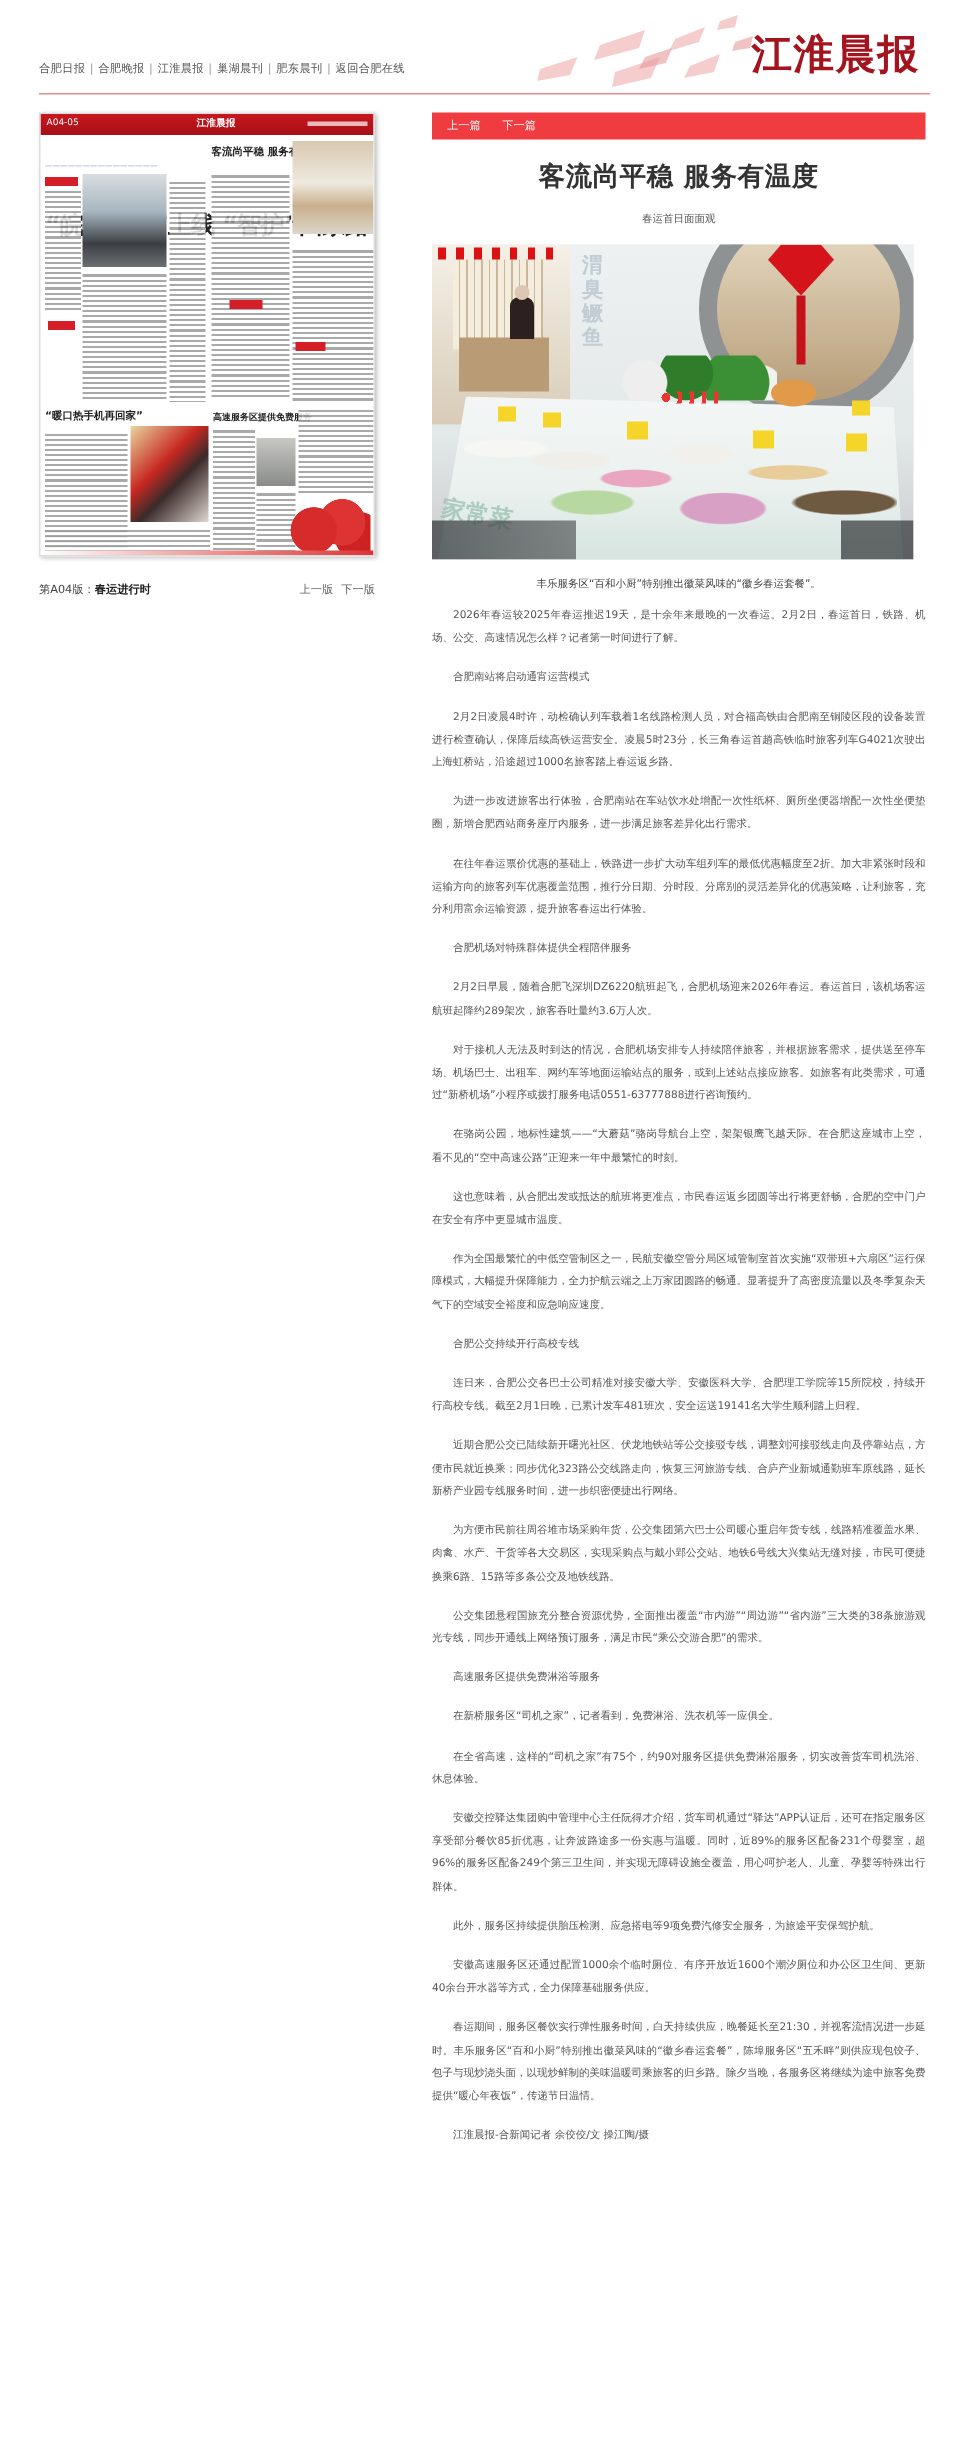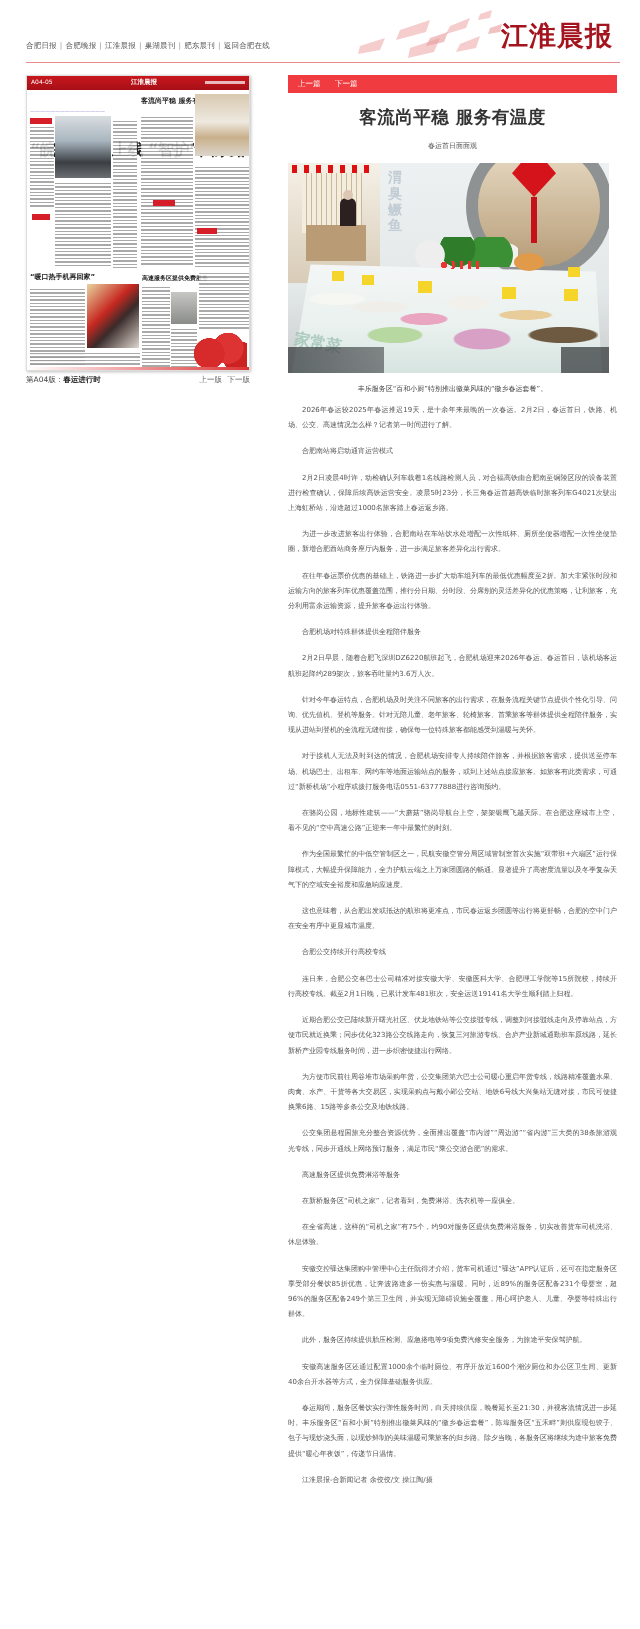--- a/index.html
+++ b/index.html
@@ -25,21 +25,21 @@
   .pt-h1 { position: absolute; left: 3px; top: 18px; font-size: 16px; font-weight: bold; color: #222; white-space: nowrap; letter-spacing: -0.5px; margin-top: 46px; }
   .pt-sub { position: absolute; left: 3px; top: 32px; font-size: 5px; color: #8a8acc; }
   .pt-h2 { position: absolute; left: 114px; top: 20px; font-size: 7px; font-weight: bold; color: #222; white-space: nowrap; }
   .pt-red-tag { position: absolute; height: 6px; background: #d61e28; }
   .pt-photo { position: absolute; }
   .pt-lines { position: absolute; background: repeating-linear-gradient(#fff 0 1px, #9a9a9a 1px 2.4px, #fff 2.4px 3.4px); opacity: 0.85; }
   .pt-h3 { position: absolute; font-size: 6px; font-weight: bold; color: #222; white-space: nowrap; }
   .pt-cloud { position: absolute; right: 2px; bottom: 2px; width: 54px; height: 36px; background: radial-gradient(circle at 30% 60%, #d72a2a 0 35%, transparent 36%), radial-gradient(circle at 65% 45%, #d33 0 38%, transparent 39%), radial-gradient(circle at 85% 70%, #c22 0 30%, transparent 31%); }
   .pt-bottom-bar { position: absolute; left: 0; bottom: 0; width: 100%; height: 3px; background: linear-gradient(90deg, #fff, #d33); }
 
-  .edition-row { position: relative; margin-top: 4px; height: 12px; font-size: 7.5px; }
+  .edition-row { position: relative; margin-top: 17px; height: 12px; font-size: 7.5px; }
   .edition-label { position: absolute; left: 0; top: 0; color: #444; }
   .edition-label b { color: #222; }
   .edition-nav { position: absolute; right: 0; top: 0; color: #666; }
   .edition-nav a { color: #666; text-decoration: none; margin-left: 3px; }
 
   
   .right-col { position: absolute; left: 288px; top: 75px; width: 329px; }
   .toolbar { position: relative; width: 329px; height: 18px; background: #f03c40; color: #fff; font-size: 7.5px; }
   .toolbar .prev-next { position: absolute; left: 10px; top: 4px; }
   .toolbar .prev-next a, .toolbar .tools a { color: #fff; text-decoration: none; }
@@ -203,25 +203,24 @@
   <div class="photo-caption">丰乐服务区“百和小厨”特别推出徽菜风味的“徽乡春运套餐”。</div>
 
   <div class="article-body" id="article-body">
     <p>2026年春运较2025年春运推迟19天，是十余年来最晚的一次春运。2月2日，春运首日，铁路、机场、公交、高速情况怎么样？记者第一时间进行了解。</p>
     <p class="section-head">合肥南站将启动通宵运营模式</p>
     <p>2月2日凌晨4时许，动检确认列车载着1名线路检测人员，对合福高铁由合肥南至铜陵区段的设备装置进行检查确认，保障后续高铁运营安全。凌晨5时23分，长三角春运首趟高铁临时旅客列车G4021次驶出上海虹桥站，沿途超过1000名旅客踏上春运返乡路。</p>
     <p>为进一步改进旅客出行体验，合肥南站在车站饮水处增配一次性纸杯、厕所坐便器增配一次性坐便垫圈，新增合肥西站商务座厅内服务，进一步满足旅客差异化出行需求。</p>
     <p>在往年春运票价优惠的基础上，铁路进一步扩大动车组列车的最低优惠幅度至2折。加大非紧张时段和运输方向的旅客列车优惠覆盖范围，推行分日期、分时段、分席别的灵活差异化的优惠策略，让利旅客，充分利用富余运输资源，提升旅客春运出行体验。</p>
     <p class="section-head">合肥机场对特殊群体提供全程陪伴服务</p>
     <p>2月2日早晨，随着合肥飞深圳DZ6220航班起飞，合肥机场迎来2026年春运。春运首日，该机场客运航班起降约289架次，旅客吞吐量约3.6万人次。</p>
-    <p>针对今年春运特点，合肥机场及时关注不同旅客的出行需求，在服务流程关键节点提供个性化引导、问询、优先值机、登机等服务。针对无陪儿童、老年旅客、轮椅旅客、首乘旅客等群体提供全程陪伴服务，实现从进站到登机的全流程无缝衔接，确保每一位特殊旅客都能感受到温暖与关怀。</p>
     <p>对于接机人无法及时到达的情况，合肥机场安排专人持续陪伴旅客，并根据旅客需求，提供送至停车场、机场巴士、出租车、网约车等地面运输站点的服务，或到上述站点接应旅客。如旅客有此类需求，可通过“新桥机场”小程序或拨打服务电话0551-63777888进行咨询预约。</p>
     <p>在骆岗公园，地标性建筑——“大蘑菇”骆岗导航台上空，架架银鹰飞越天际。在合肥这座城市上空，看不见的“空中高速公路”正迎来一年中最繁忙的时刻。</p>
+    <p>这也意味着，从合肥出发或抵达的航班将更准点，市民春运返乡团圆等出行将更舒畅，合肥的空中门户在安全有序中更显城市温度。</p>
     <p>作为全国最繁忙的中低空管制区之一，民航安徽空管分局区域管制室首次实施“双带班+六扇区”运行保障模式，大幅提升保障能力，全力护航云端之上万家团圆路的畅通。显著提升了高密度流量以及冬季复杂天气下的空域安全裕度和应急响应速度。</p>
-    <p>这也意味着，从合肥出发或抵达的航班将更准点，市民春运返乡团圆等出行将更舒畅，合肥的空中门户在安全有序中更显城市温度。</p>
     <p class="section-head">合肥公交持续开行高校专线</p>
     <p>连日来，合肥公交各巴士公司精准对接安徽大学、安徽医科大学、合肥理工学院等15所院校，持续开行高校专线。截至2月1日晚，已累计发车481班次，安全运送19141名大学生顺利踏上归程。</p>
     <p>近期合肥公交已陆续新开曙光社区、伏龙地铁站等公交接驳专线，调整刘河接驳线走向及停靠站点，方便市民就近换乘；同步优化323路公交线路走向，恢复三河旅游专线、合庐产业新城通勤班车原线路，延长新桥产业园专线服务时间，进一步织密便捷出行网络。</p>
     <p>为方便市民前往周谷堆市场采购年货，公交集团第六巴士公司暖心重启年货专线，线路精准覆盖水果、肉禽、水产、干货等各大交易区，实现采购点与戴小郢公交站、地铁6号线大兴集站无缝对接，市民可便捷换乘6路、15路等多条公交及地铁线路。</p>
     <p>公交集团悬程国旅充分整合资源优势，全面推出覆盖“市内游”“周边游”“省内游”三大类的38条旅游观光专线，同步开通线上网络预订服务，满足市民“乘公交游合肥”的需求。</p>
     <p class="section-head">高速服务区提供免费淋浴等服务</p>
     <p>在新桥服务区“司机之家”，记者看到，免费淋浴、洗衣机等一应俱全。</p>
     <p>在全省高速，这样的“司机之家”有75个，约90对服务区提供免费淋浴服务，切实改善货车司机洗浴、休息体验。</p>
     <p>安徽交控驿达集团购中管理中心主任阮得才介绍，货车司机通过“驿达”APP认证后，还可在指定服务区享受部分餐饮85折优惠，让奔波路途多一份实惠与温暖。同时，近89%的服务区配备231个母婴室，超96%的服务区配备249个第三卫生间，并实现无障碍设施全覆盖，用心呵护老人、儿童、孕婴等特殊出行群体。</p>
     <p>此外，服务区持续提供胎压检测、应急搭电等9项免费汽修安全服务，为旅途平安保驾护航。</p>

